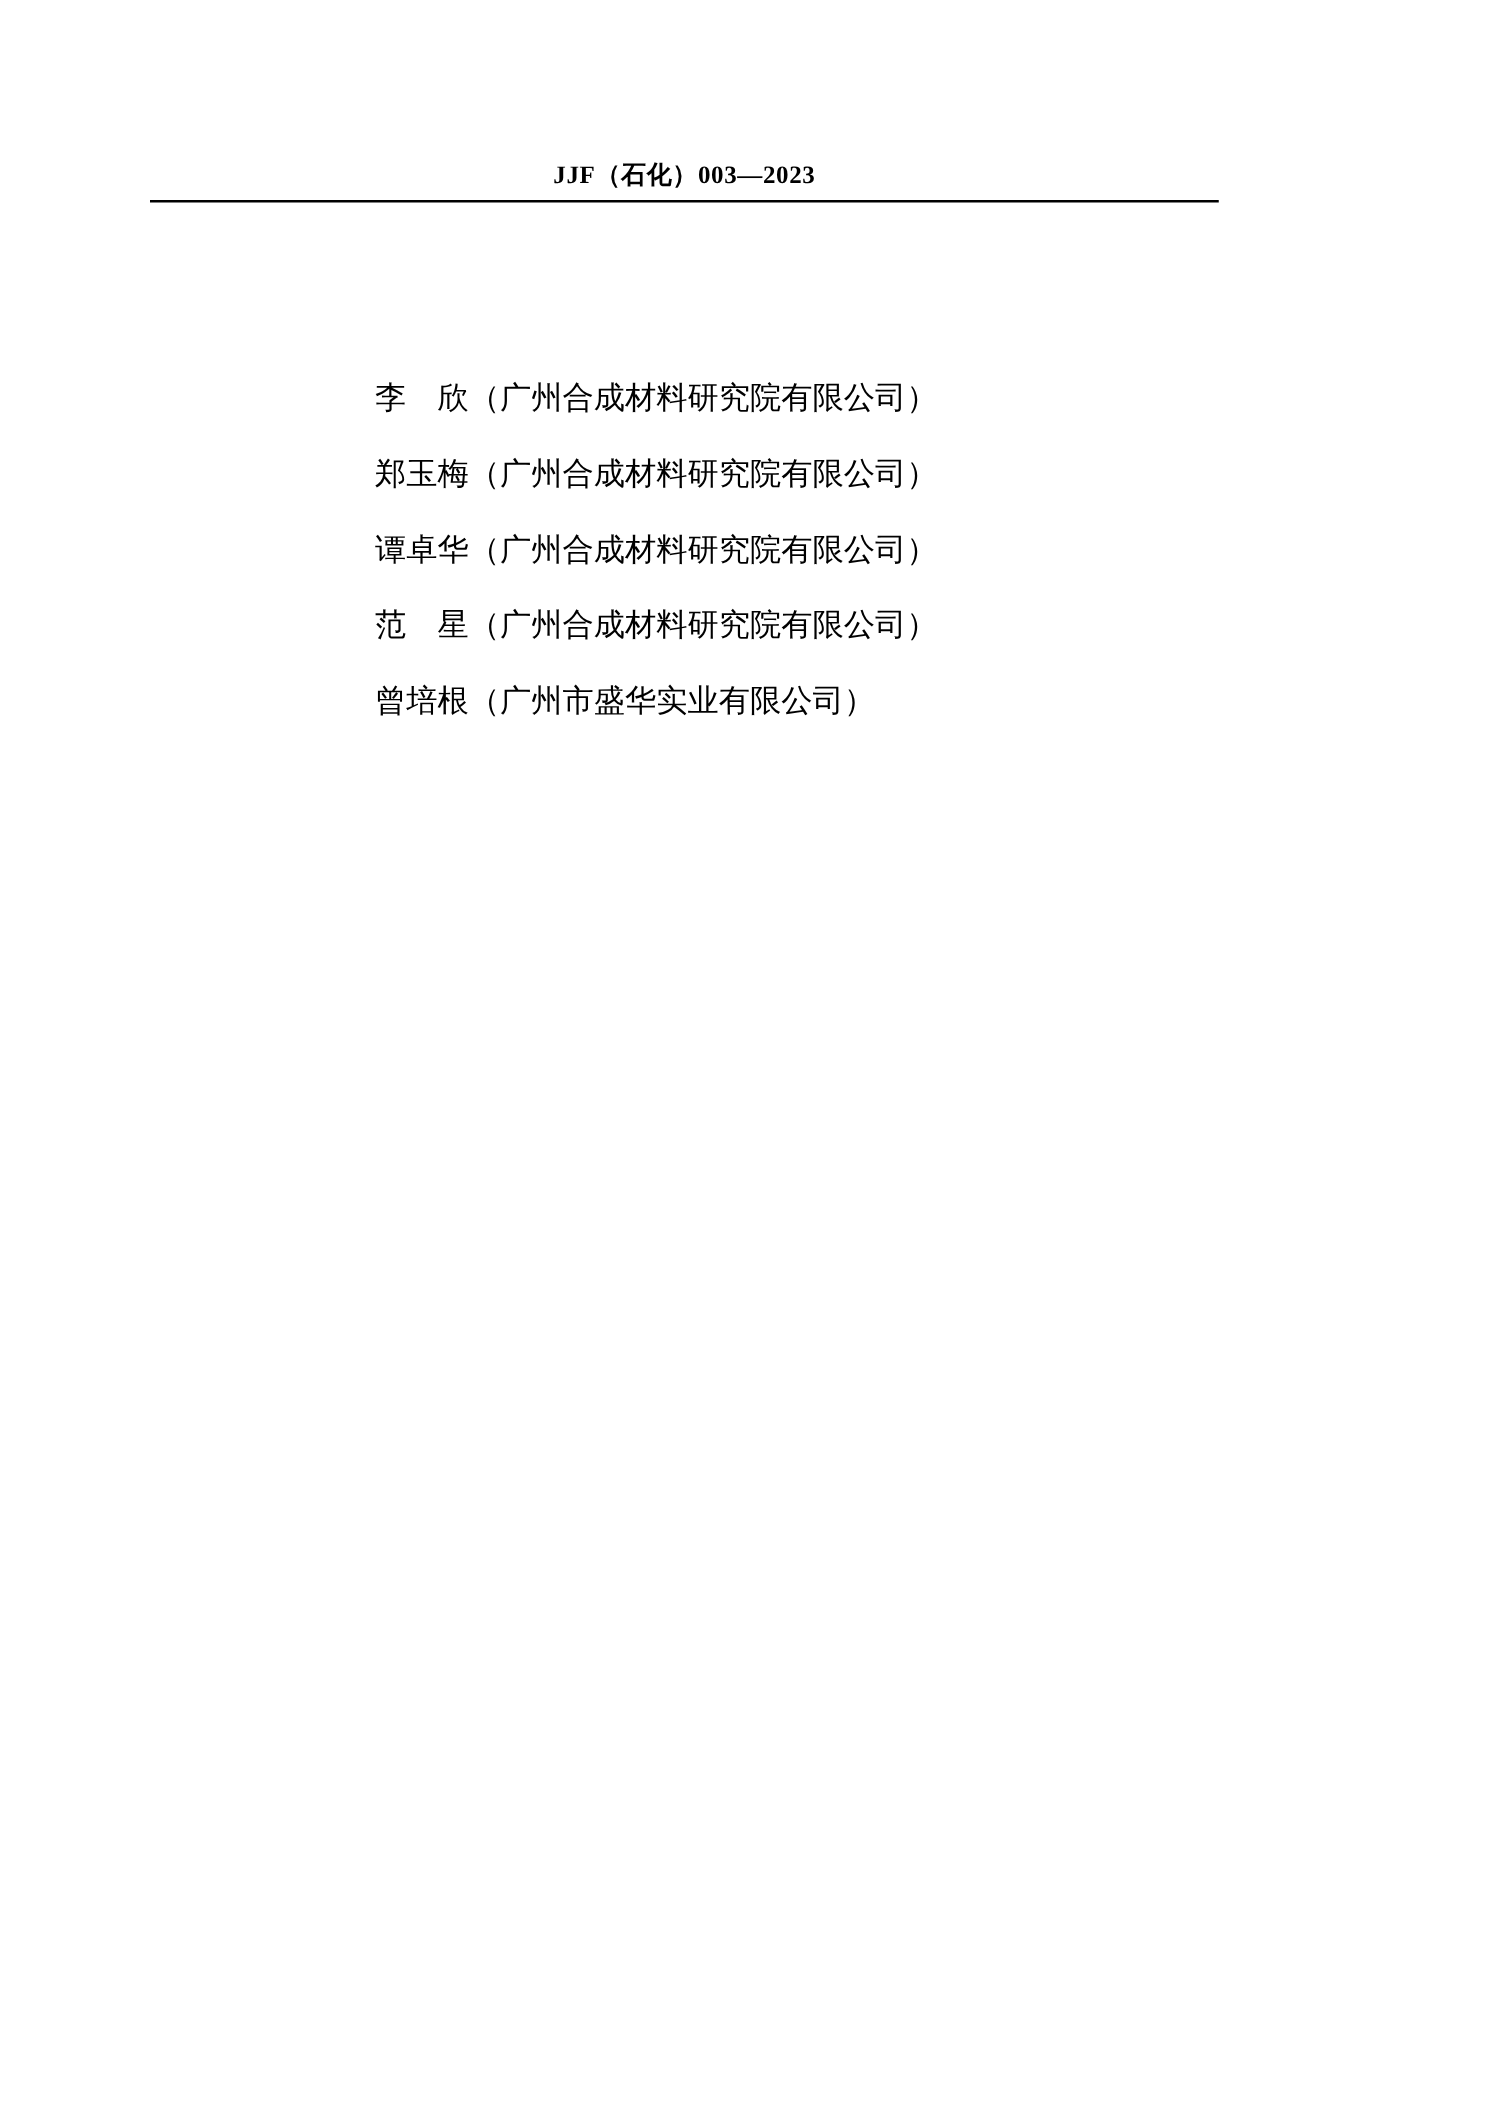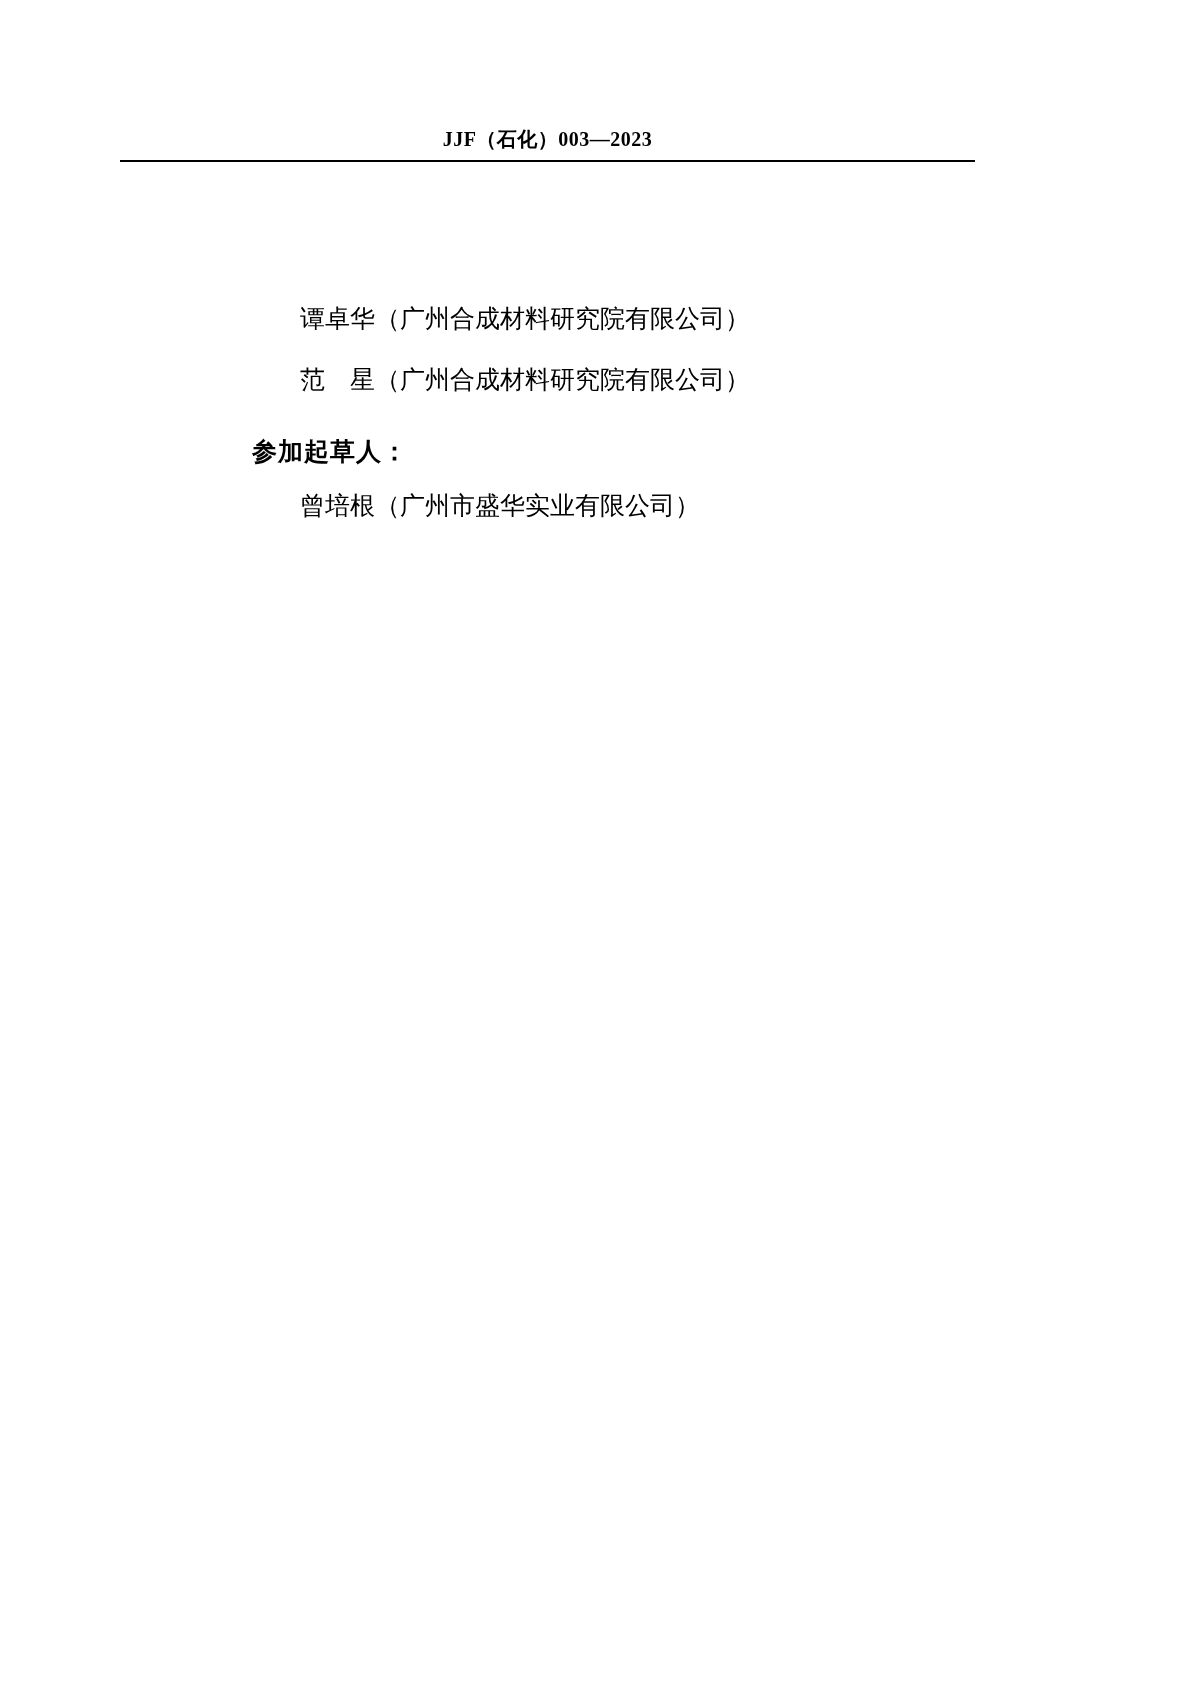--- a/index.html
+++ b/index.html
@@ -73,22 +73,23 @@
 <body>
 
 <div class="page">
 
   <div class="header">JJF（石化）003—2023</div>
   <div class="header-rule"></div>
 
   <div class="body-block">
 
 
+    <div class="entry">李　欣（广州合成材料研究院有限公司）</div>
+    <div class="entry">郑玉梅（广州合成材料研究院有限公司）</div>
     <div class="entry">谭卓华（广州合成材料研究院有限公司）</div>
     <div class="entry">范　星（广州合成材料研究院有限公司）</div>
 
-    <div class="section-title second">参加起草人：</div>
 
     <div class="entry">曾培根（广州市盛华实业有限公司）</div>
 
   </div>
 
 </div>
 
 </body></html>

